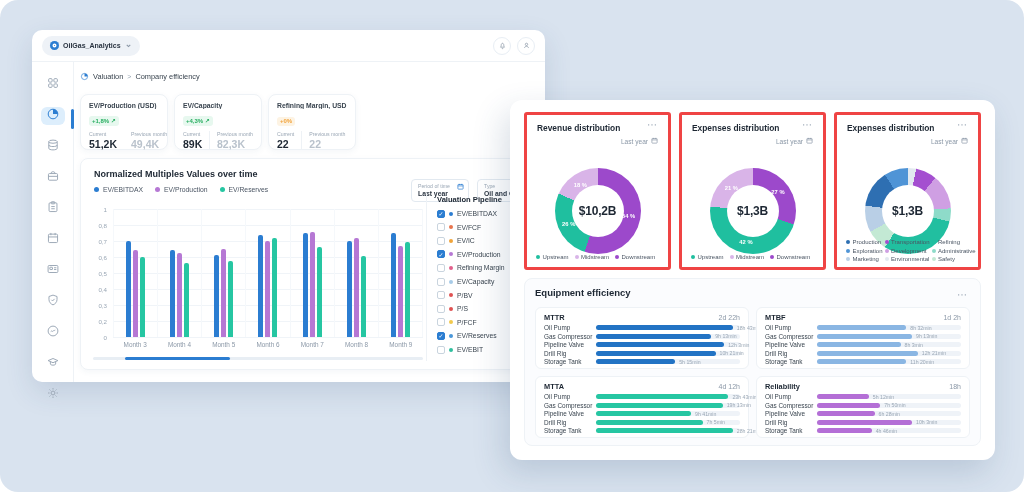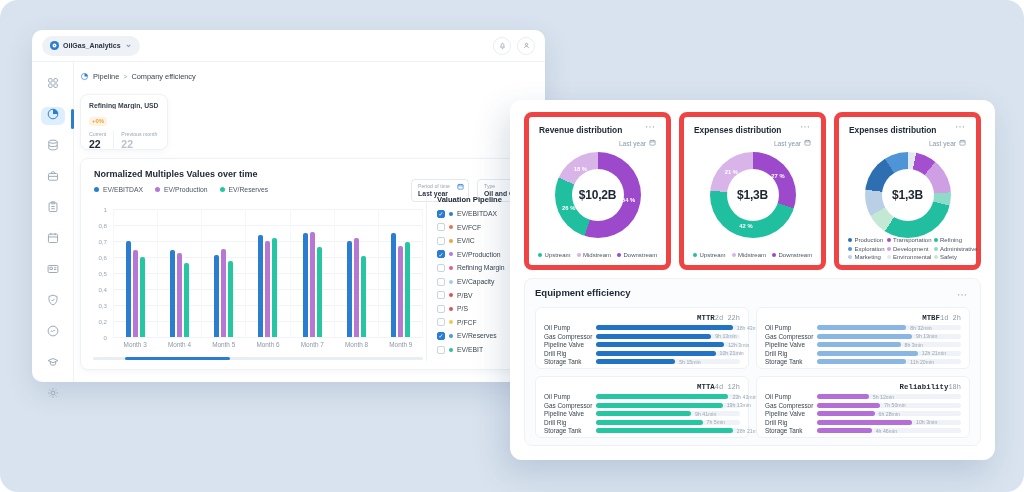--- a/index.html
+++ b/index.html
@@ -91,44 +91,44 @@
   .cb{width:8px;height:8px;border-radius:2px;border:1px solid #c9d4de;background:#fff;flex:0 0 auto;
     display:flex;align-items:center;justify-content:center;font-size:6px;color:#fff;}
   .cb.on{background:#2b7dd1;border-color:#2b7dd1;}
   .vm-dot{width:4px;height:4px;border-radius:50%;flex:0 0 auto;}
   .vm-label{font-size:6.8px;color:#39444f;white-space:nowrap;}
 
   
   .win-right{position:absolute;left:510px;top:100px;width:485px;height:360px;background:#fff;
     border-radius:12px;box-shadow:-6px 12px 32px rgba(40,70,110,.18);z-index:2;}
   .donut-row{position:absolute;left:14px;top:12px;right:14px;display:flex;gap:8px;}
-  .donut-card{position:relative;width:147px;height:158px;background:#fff;border:5px solid #ef4444;border-radius:8px;}
+  .donut-card{position:relative;width:147px;height:158px;background:#fff;border:3px solid #ef4444;border-radius:3px;}
   .dc-title{position:absolute;left:10px;top:8px;font-size:8.4px;font-weight:700;color:#1d2733;white-space:nowrap;}
   .dots{position:absolute;right:8px;top:2px;border:0;background:none;color:#9aa7b5;font-size:10px;
     letter-spacing:1px;cursor:pointer;padding:2px;}
   .period{position:absolute;right:10px;top:22px;font-size:6.6px;color:#8b98a7;display:flex;align-items:center;gap:3px;cursor:pointer;}
   .period svg{width:7px;height:7px;stroke:#8b98a7;fill:none;stroke-width:1.2;}
-  .donut{position:absolute;left:50%;top:35px;width:86px;height:86px;margin-left:-43px;border-radius:50%;}
+  .donut{position:absolute;left:50%;top:53px;width:86px;height:86px;margin-left:-43px;border-radius:50%;}
   .hole{position:absolute;left:50%;top:50%;width:52px;height:52px;margin:-26px 0 0 -26px;border-radius:50%;
     background:#fff;display:flex;align-items:center;justify-content:center;}
   .hole span{font-size:12px;font-weight:700;color:#1d2733;letter-spacing:-.2px;}
   .seg-label{position:absolute;transform:translate(-50%,-50%);font-size:5.8px;font-weight:600;color:#fff;white-space:nowrap;}
   .dlegend{position:absolute;left:9px;right:4px;bottom:7px;display:flex;flex-wrap:wrap;column-gap:6px;row-gap:2px;}
   .dlegend.grid3{display:grid;grid-template-columns:repeat(3,1fr);column-gap:2px;row-gap:2.5px;bottom:5px;}
   .dlegend .li{display:flex;align-items:center;gap:2.5px;font-size:6px;color:#4a5563;white-space:nowrap;}
   .dlegend .dot{width:4px;height:4px;}
 
   .equip{position:absolute;left:14px;right:14px;top:178px;height:168px;background:#fbfcfe;
     border:1px solid #eef2f6;border-radius:8px;padding:8px 10px;}
   .eq-head{display:flex;justify-content:space-between;align-items:flex-start;height:14px;}
   .eq-head .t{font-size:9.5px;font-weight:700;color:#1d2733;}
   .eq-head .dots{position:static;}
   .eq-grid{display:grid;grid-template-columns:1fr 1fr;gap:7px;margin-top:6px;}
   .eq-card{position:relative;background:#fff;border:1px solid #eef2f6;border-radius:6px;height:62px;padding:5px 8px;}
-  .eq-title-row{display:flex;justify-content:flex-end;align-items:center;height:9px;font-family:Liberation Mono, monospace;}
+  .eq-title-row{display:flex;justify-content:space-between;align-items:center;height:9px;}
   .eq-title-row .t{font-size:7.4px;font-weight:700;color:#1d2733;}
   .eq-title-row .total{font-size:7px;color:#8b98a7;}
   .eq-rows{margin-top:3px;display:flex;flex-direction:column;gap:3.6px;}
   .eq-row{display:flex;align-items:center;height:5px;}
   .eq-row .lbl{width:52px;font-size:6.4px;color:#39444f;white-space:nowrap;}
   .track{position:relative;flex:1;height:5px;border-radius:3px;background:#eff3f8;}
   .fill{position:absolute;left:0;top:0;bottom:0;border-radius:3px;}
   .bval{position:absolute;top:-0.5px;font-size:5.2px;color:#9aa7b5;white-space:nowrap;}
 </style>
 </head>
@@ -234,26 +234,48 @@
             </svg></span>
         </div>
       </nav>
 
     <main class="content">
       <div class="crumbs">
         <svg viewBox="0 0 16 16">
             <circle cx="8" cy="8" r="5.5"></circle>
             <path class="f" d="M8 8V2.5A5.5 5.5 0 0 1 13.5 8Z"></path>
           </svg>
-        <span>Pipeline</span>
+        <span>Valuation</span>
         <span class="sep">&gt;</span>
         <span>Company efficiency</span>
       </div>
 
       <div class="kpi-row" id="kpiRow">
+          <div class="kpi-card"><div class="kpi-title">EV/Production (USD)</div><span class="badge up">+1,8% ↗</span><div class="kpi-vals">
+              <div class="kv">
+                <span class="lbl">Current</span>
+                <span class="val">51,2K</span>
+              </div>
+              <div class="kv-div"></div>
+              <div class="kv prev">
+                <span class="lbl">Previous month</span>
+                <span class="val">49,4K</span>
+              </div>
+            </div></div>
+          <div class="kpi-card"><div class="kpi-title">EV/Capacity</div><span class="badge up">+4,3% ↗</span><div class="kpi-vals">
+              <div class="kv">
+                <span class="lbl">Current</span>
+                <span class="val">89K</span>
+              </div>
+              <div class="kv-div"></div>
+              <div class="kv prev">
+                <span class="lbl">Previous month</span>
+                <span class="val">82,3K</span>
+              </div>
+            </div></div>
           <div class="kpi-card"><div class="kpi-title">Refining Margin, USD</div><span class="badge flat">+0%</span><div class="kpi-vals">
               <div class="kv">
                 <span class="lbl">Current</span>
                 <span class="val">22</span>
               </div>
               <div class="kv-div"></div>
               <div class="kv prev">
                 <span class="lbl">Previous month</span>
                 <span class="val">22</span>
               </div>

